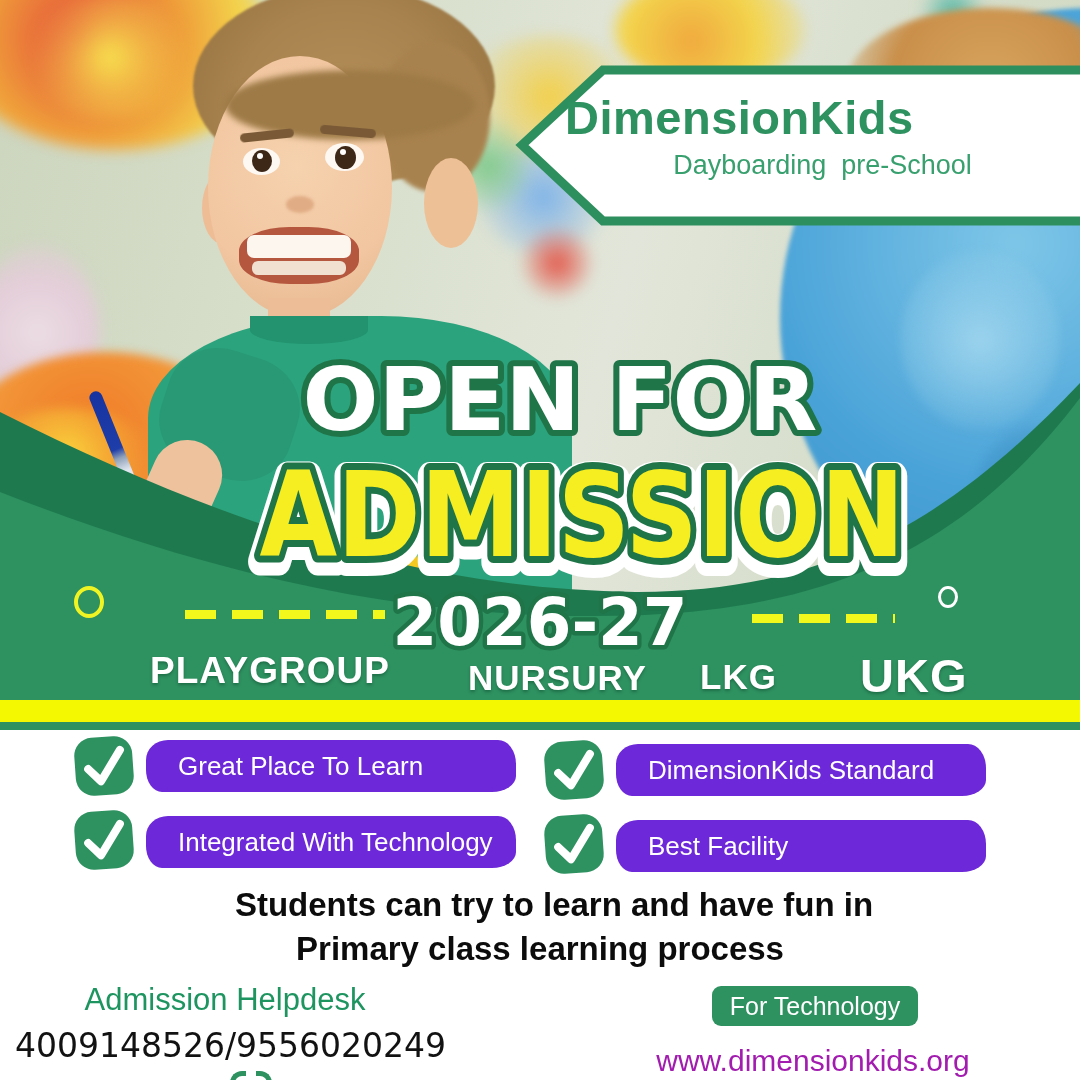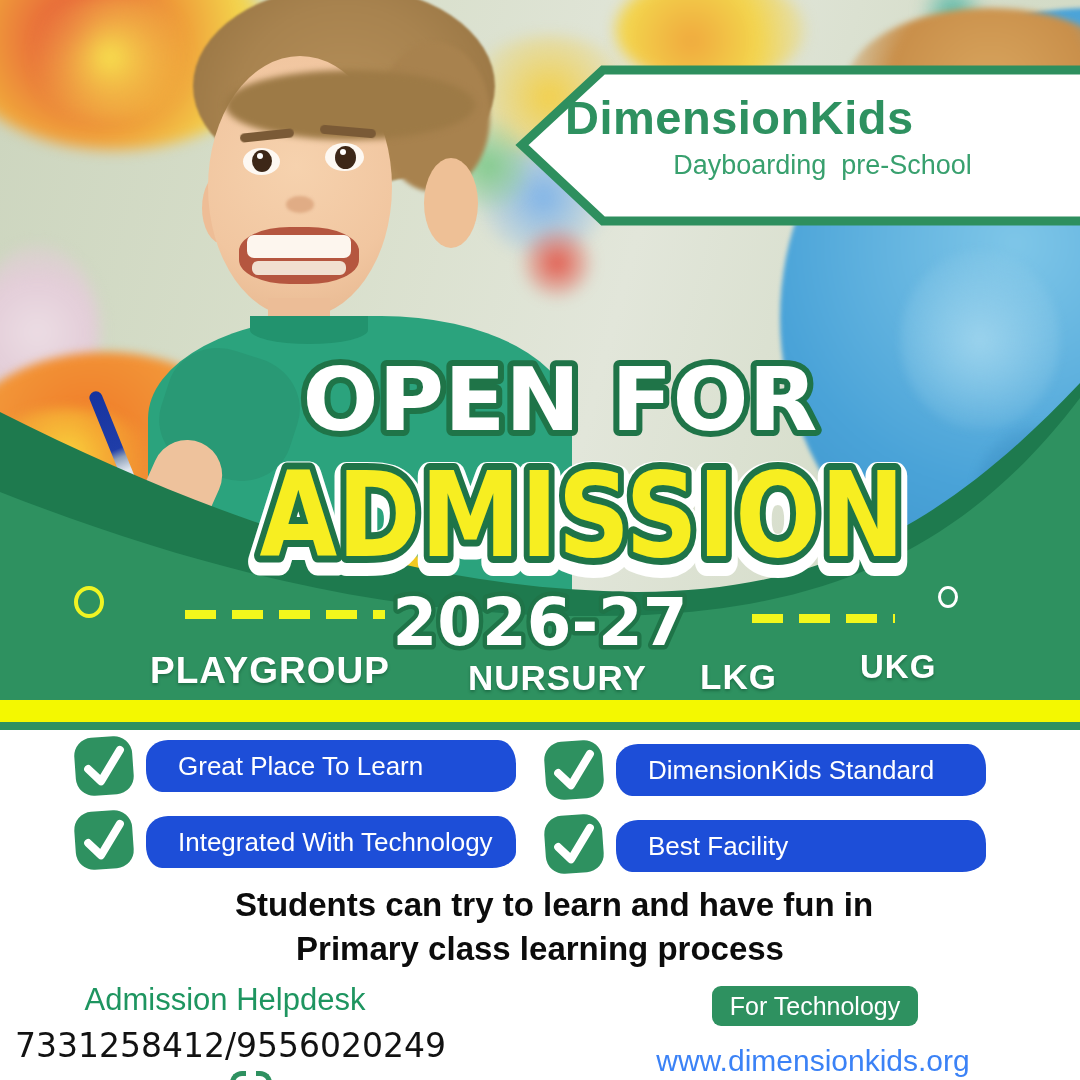--- a/index.html
+++ b/index.html
@@ -80,42 +80,42 @@
   .ring-y{left:74px;top:586px;width:30px;height:32px;border:4px solid #f0f423;border-radius:50%;}
   .ring-w{left:938px;top:586px;width:20px;height:22px;border:3px solid #ffffff;border-radius:50%;}
   .dashes{height:9px;background:repeating-linear-gradient(90deg,#f2f71c 0 31px,rgba(0,0,0,0) 31px 47px);}
   .dash-l{left:185px;top:610px;width:200px;}
   .dash-r{left:752px;top:614px;width:143px;}
 
   .klass{color:#fff;font-weight:800;letter-spacing:1px;text-shadow:0 2px 3px rgba(0,50,25,.35);}
   .k1{left:150px;top:650px;font-size:37px;}
   .k2{left:468px;top:658px;font-size:35px;}
   .k3{left:700px;top:657px;font-size:35px;}
-  .k4{left:860px;top:648px;font-size:33px;}
+  .k4{left:860px;top:648px;font-size:47px;}
 
   .stripe{left:0;top:700px;width:1080px;height:22px;background:#f4f800;}
 
   
   .check{width:60px;height:60px;transform:rotate(-4deg);}
-  .pill{height:52px;background:#1d4ed8;color:#fff;font-size:26px;line-height:52px;padding-left:32px;
+  .pill{height:52px;background:#6d28d9;color:#fff;font-size:26px;line-height:52px;padding-left:32px;
         border-radius:22px 18px 24px 16px/20px 24px 16px 22px;}
   .c1{left:74px;top:736px;}  .p1{left:146px;top:740px;width:370px;}
   .c2{left:544px;top:740px;} .p2{left:616px;top:744px;width:370px;}
   .c3{left:74px;top:810px;}  .p3{left:146px;top:816px;width:370px;}
   .c4{left:544px;top:814px;} .p4{left:616px;top:820px;width:370px;}
 
   .tagline{left:0;width:1080px;text-align:center;font-size:33px;font-weight:800;color:#0c0c0c;}
   .tg1{top:886px;margin-left:14px;} .tg2{top:930px;}
 
   
   .helpdesk{left:40px;top:982px;width:370px;text-align:center;font-size:31px;font-weight:normal;color:#1E9560;}
   .phones{left:15px;top:1026px;width:420px;text-align:center;font-size:33px;color:#121212;font-family:"DejaVu Sans",sans-serif;}
   .info-btn{left:712px;top:986px;width:206px;height:40px;background:#2E9160;border-radius:9px;
             color:#fff;font-size:25px;text-align:center;line-height:40px;}
-  .website{left:618px;top:1044px;width:390px;text-align:center;font-size:30px;color:#3b82f6;}
+  .website{left:618px;top:1044px;width:390px;text-align:center;font-size:30px;color:#a21caf;}
   .crop-ic-l{left:230px;top:1071px;width:16px;height:12px;border-left:5px solid #2E9160;border-top:5px solid #2E9160;border-top-left-radius:12px;}
   .crop-ic-r{left:256px;top:1071px;width:16px;height:12px;border-right:5px solid #2E9160;border-top:5px solid #2E9160;border-top-right-radius:12px;}
 </style>
 </head>
 <body>
 
 <div id="poster">
 
   <div class="hero">
     <div class="wall"></div>
@@ -224,19 +224,19 @@
   <svg class="check c4" viewBox="0 0 60 60">
     <rect x="1" y="1" width="58" height="58" rx="18" fill="#2E9160"></rect>
     <path d="M14 32 L26 45 L47 15" fill="none" stroke="#fff" stroke-width="8" stroke-linecap="round" stroke-linejoin="round"></path>
   </svg>
   <div class="pill p4">Best Facility</div>
 
   <div class="tagline tg1">Students can try to learn and have fun in</div>
   <div class="tagline tg2">Primary class learning process</div>
 
   <div class="helpdesk">Admission Helpdesk</div>
-  <div class="phones">7331258412/9556020249</div>
+  <div class="phones">4009148526/9556020249</div>
   <div class="info-btn">For Technology</div>
   <div class="website">www.dimensionkids.org</div>
   <div class="crop-ic-l"></div>
   <div class="crop-ic-r"></div>
 
 </div>
 
 </body></html>

